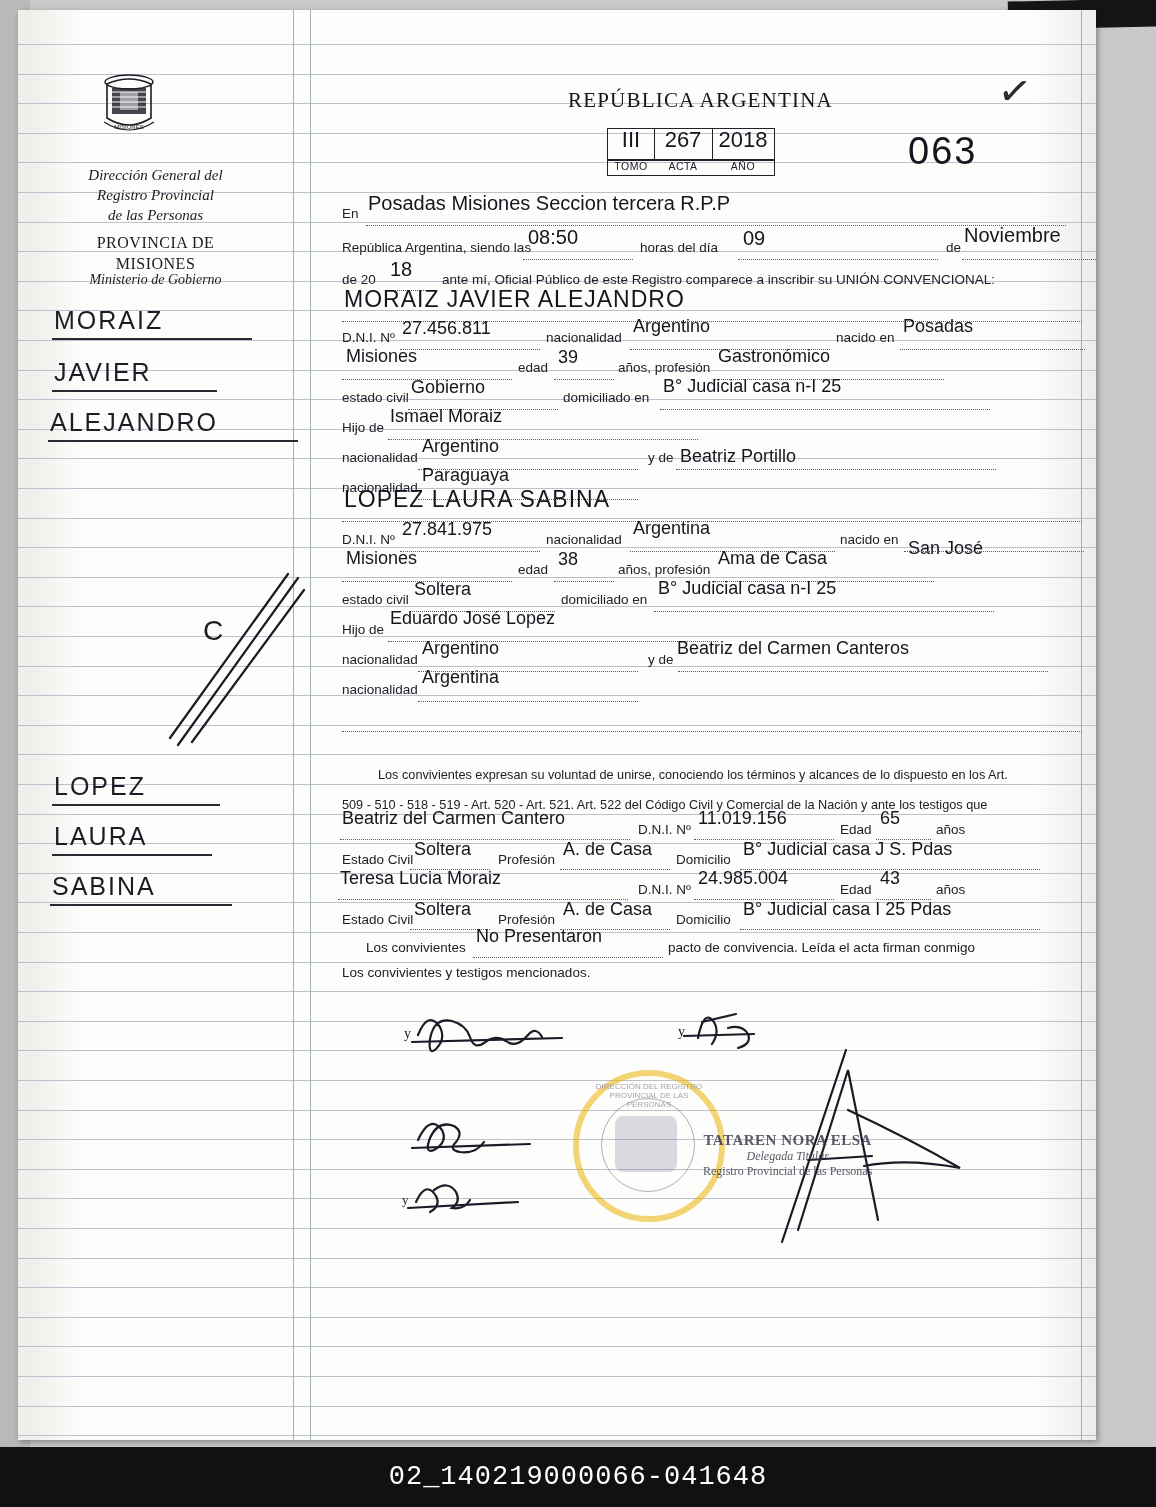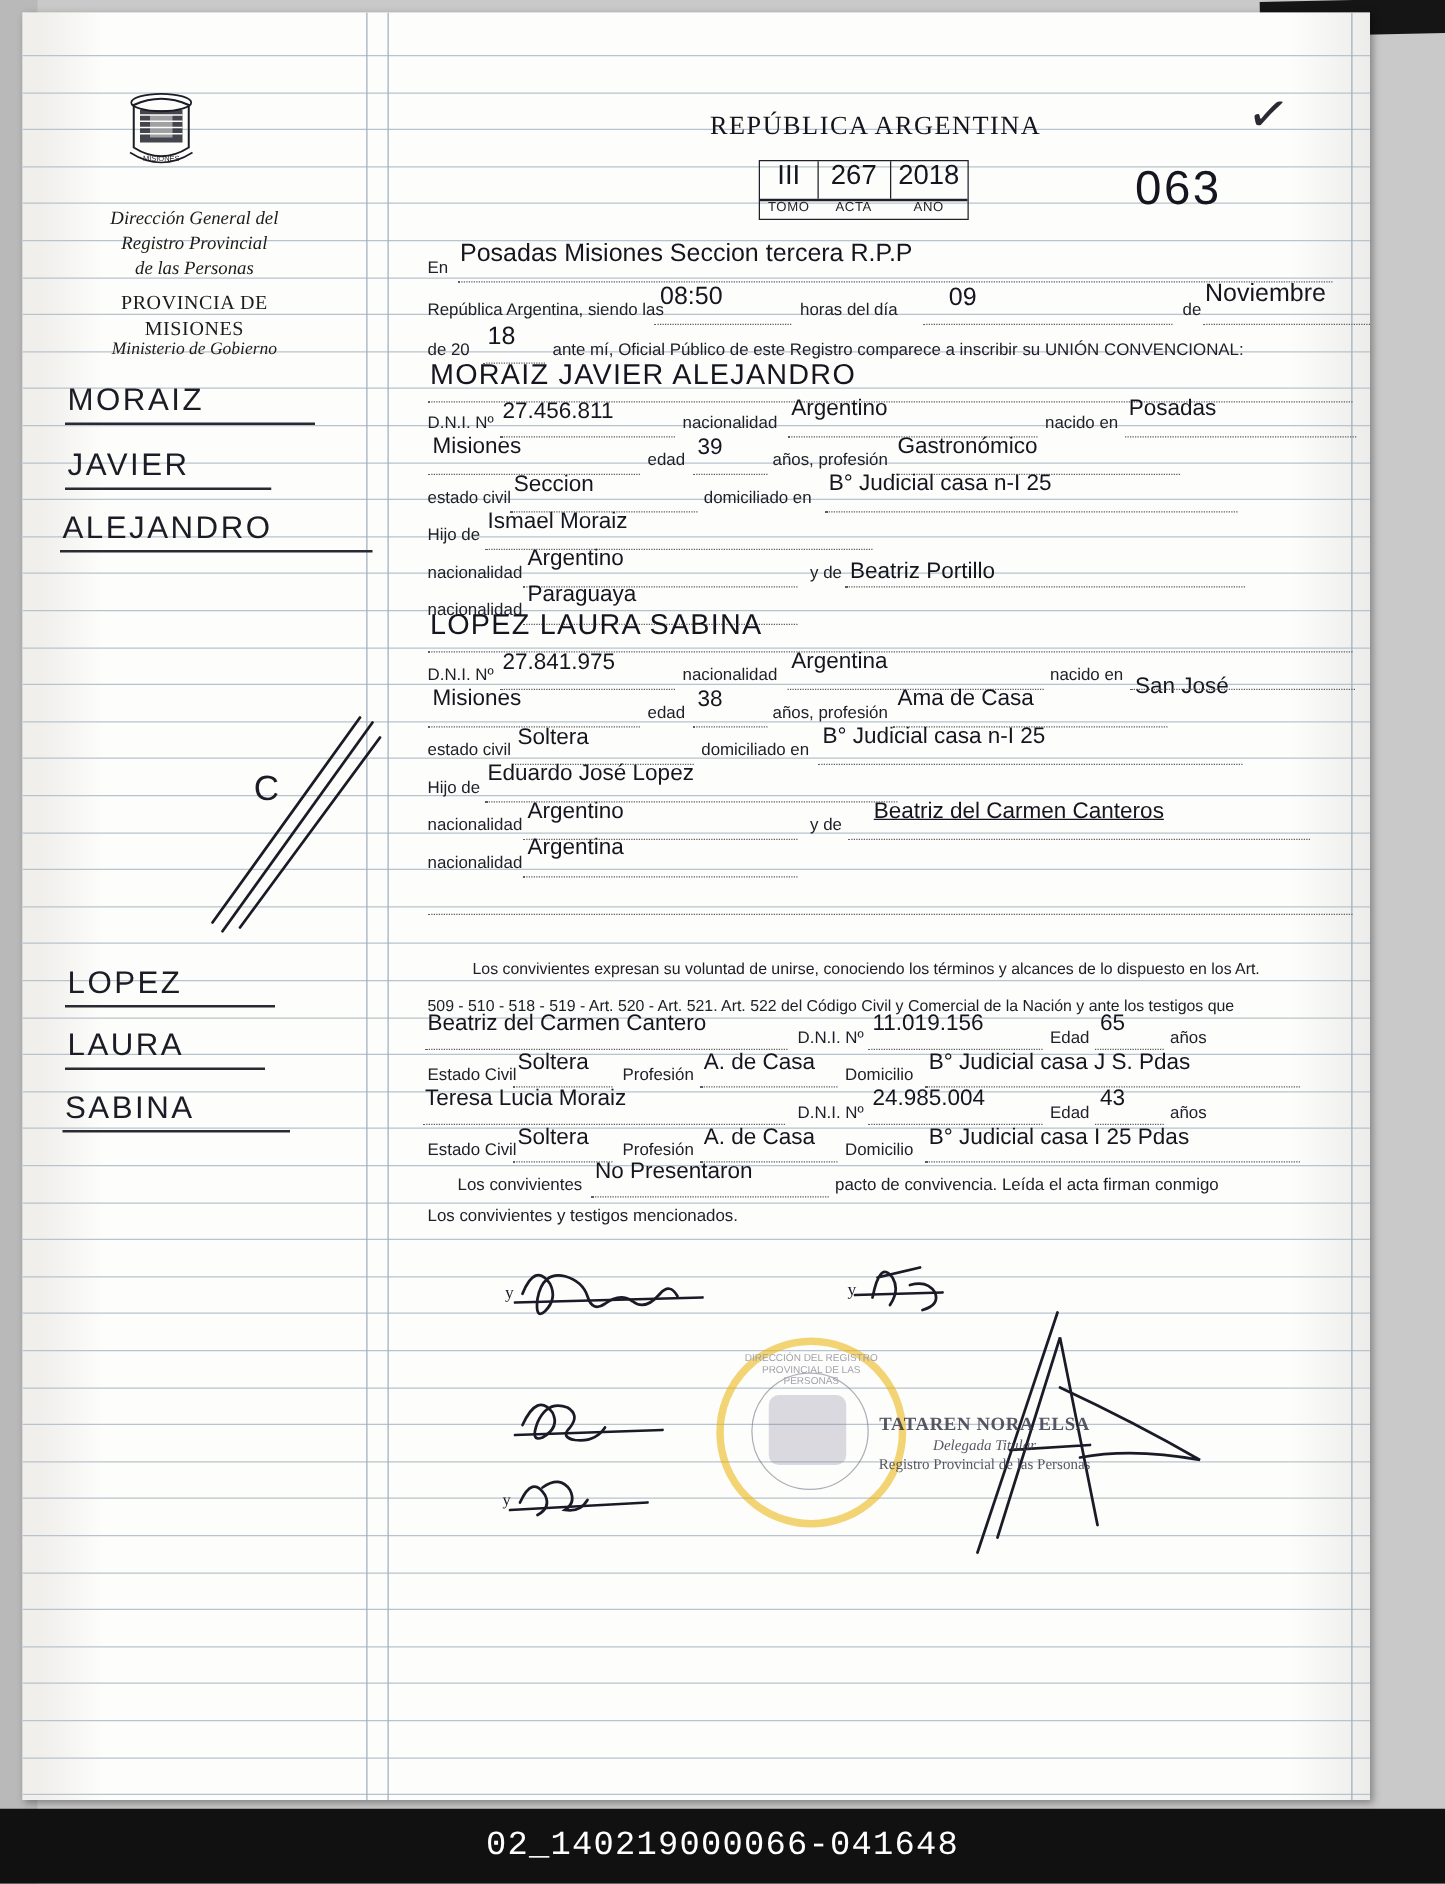--- a/index.html
+++ b/index.html
@@ -214,21 +214,21 @@
     <div id="check">✓</div>
 
     <div class="lbl" style="left:24px;top:196px;">En</div>
     <div class="hw" style="left:50px;top:182px;">Posadas Misiones Seccion tercera R.P.P</div>
     <div class="fill" style="left:48px;top:214px;width:700px;"></div>
 
     <div class="lbl" style="left:24px;top:230px;">República Argentina, siendo las</div>
     <div class="hw" style="left:210px;top:216px;">08:50</div>
     <div class="fill" style="left:205px;top:248px;width:110px;"></div>
     <div class="lbl" style="left:322px;top:230px;">horas del día</div>
-    <div class="hw" style="left:441px;top:217px;">09</div>
+    <div class="hw" style="left:425px;top:217px;">09</div>
     <div class="fill" style="left:420px;top:248px;width:200px;"></div>
     <div class="lbl" style="left:628px;top:230px;">de</div>
     <div class="hw" style="left:646px;top:214px;">Noviembre</div>
     <div class="fill" style="left:644px;top:248px;width:230px;"></div>
 
     <div class="lbl" style="left:24px;top:262px;">de 20</div>
     <div class="hw" style="left:72px;top:248px;">18</div>
     <div class="fill" style="left:68px;top:279px;width:50px;"></div>
     <div class="lbl" style="left:124px;top:262px;">ante mí, Oficial Público de este Registro comparece a inscribir su UNIÓN CONVENCIONAL:</div>
 
@@ -248,21 +248,21 @@
     <div class="hw sm" style="left:28px;top:336px;">Misiones</div>
     <div class="fill" style="left:24px;top:368px;width:170px;"></div>
     <div class="lbl" style="left:200px;top:350px;">edad</div>
     <div class="hw sm" style="left:240px;top:337px;">39</div>
     <div class="fill" style="left:236px;top:368px;width:60px;"></div>
     <div class="lbl" style="left:300px;top:350px;">años, profesión</div>
     <div class="hw sm" style="left:400px;top:336px;">Gastronómico</div>
     <div class="fill" style="left:396px;top:368px;width:230px;"></div>
 
     <div class="lbl" style="left:24px;top:380px;">estado civil</div>
-    <div class="hw sm" style="left:93px;top:367px;">Seccion</div>
+    <div class="hw sm" style="left:93px;top:367px;">Gobierno</div>
     <div class="fill" style="left:90px;top:398px;width:150px;"></div>
     <div class="lbl" style="left:245px;top:380px;">domiciliado en</div>
     <div class="hw sm" style="left:345px;top:366px;">B° Judicial casa n-I 25</div>
     <div class="fill" style="left:342px;top:398px;width:330px;"></div>
 
     <div class="lbl" style="left:24px;top:410px;">Hijo de</div>
     <div class="hw sm" style="left:72px;top:396px;">Ismael Moraiz</div>
     <div class="fill" style="left:70px;top:428px;width:310px;"></div>
 
     <div class="lbl" style="left:24px;top:440px;">nacionalidad</div>
@@ -306,21 +306,21 @@
     <div class="fill" style="left:336px;top:600px;width:340px;"></div>
 
     <div class="lbl" style="left:24px;top:612px;">Hijo de</div>
     <div class="hw sm" style="left:72px;top:598px;">Eduardo José Lopez</div>
     <div class="fill" style="left:70px;top:630px;width:330px;"></div>
 
     <div class="lbl" style="left:24px;top:642px;">nacionalidad</div>
     <div class="hw sm" style="left:104px;top:628px;">Argentino</div>
     <div class="fill" style="left:100px;top:660px;width:220px;"></div>
     <div class="lbl" style="left:330px;top:642px;">y de</div>
-    <div class="hw sm" style="left:381px;top:628px;text-decoration:underline;">Beatriz del Carmen Canteros</div>
+    <div class="hw sm" style="left:359px;top:628px;">Beatriz del Carmen Canteros</div>
     <div class="fill" style="left:360px;top:660px;width:370px;"></div>
 
     <div class="lbl" style="left:24px;top:672px;">nacionalidad</div>
     <div class="hw sm" style="left:104px;top:657px;">Argentina</div>
     <div class="fill" style="left:100px;top:690px;width:220px;"></div>
     <div class="fill" style="left:24px;top:720px;width:740px;"></div>
 
     <div class="para" style="left:24px;top:730px;width:745px;margin-top:20px;">
       <div style="text-indent:36px;">Los convivientes expresan su voluntad de unirse, conociendo los términos y alcances de lo dispuesto en los Art.</div>
       <div>509 - 510 - 518 - 519 - Art. 520 - Art. 521. Art. 522 del Código Civil y Comercial de la Nación y ante los testigos que</div>

